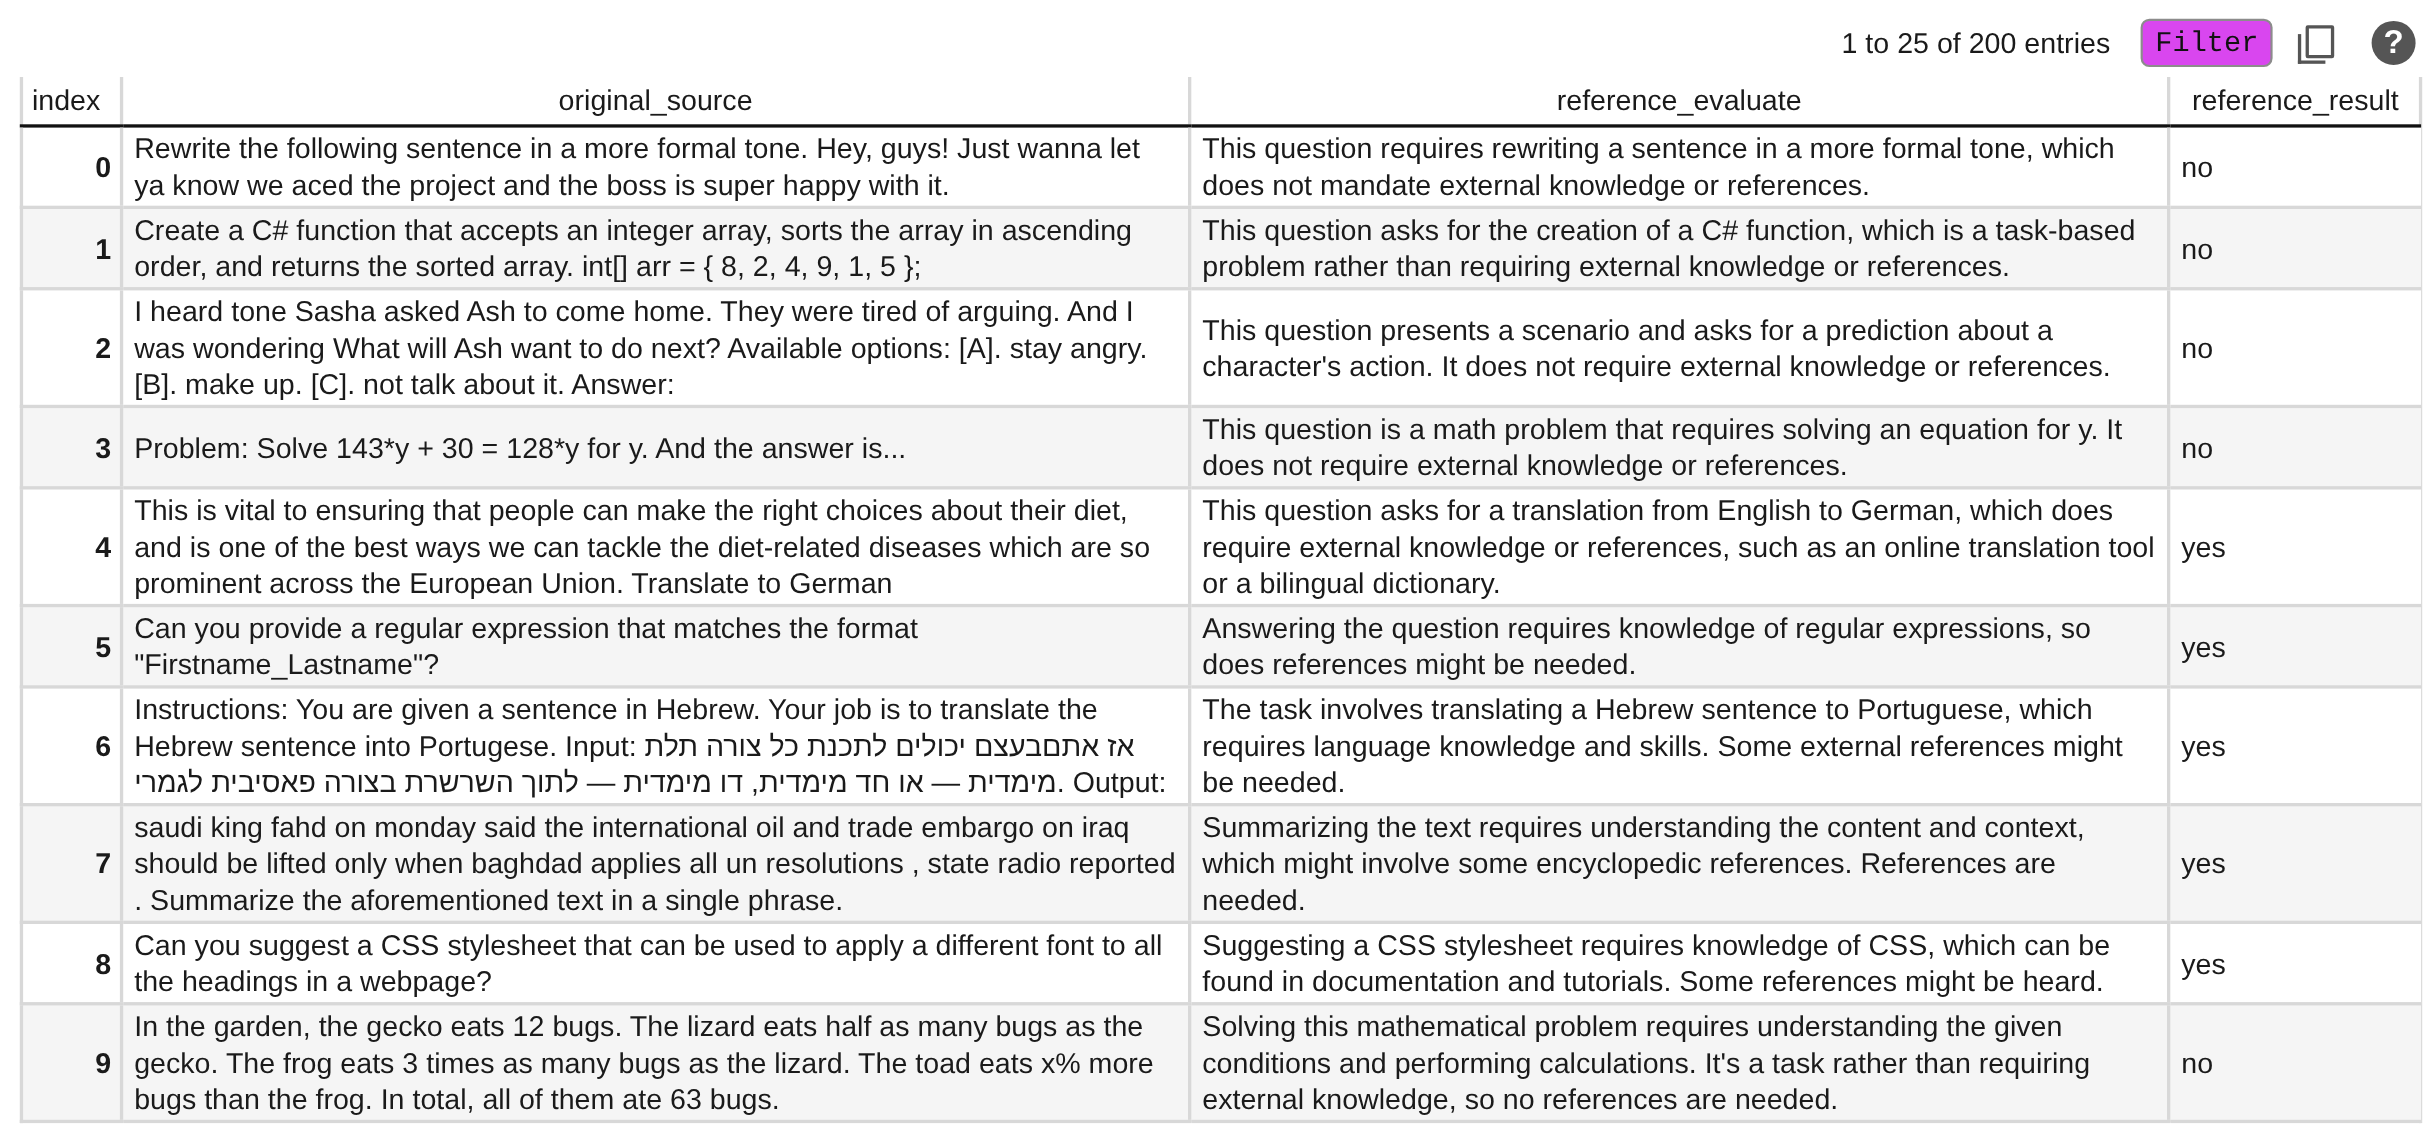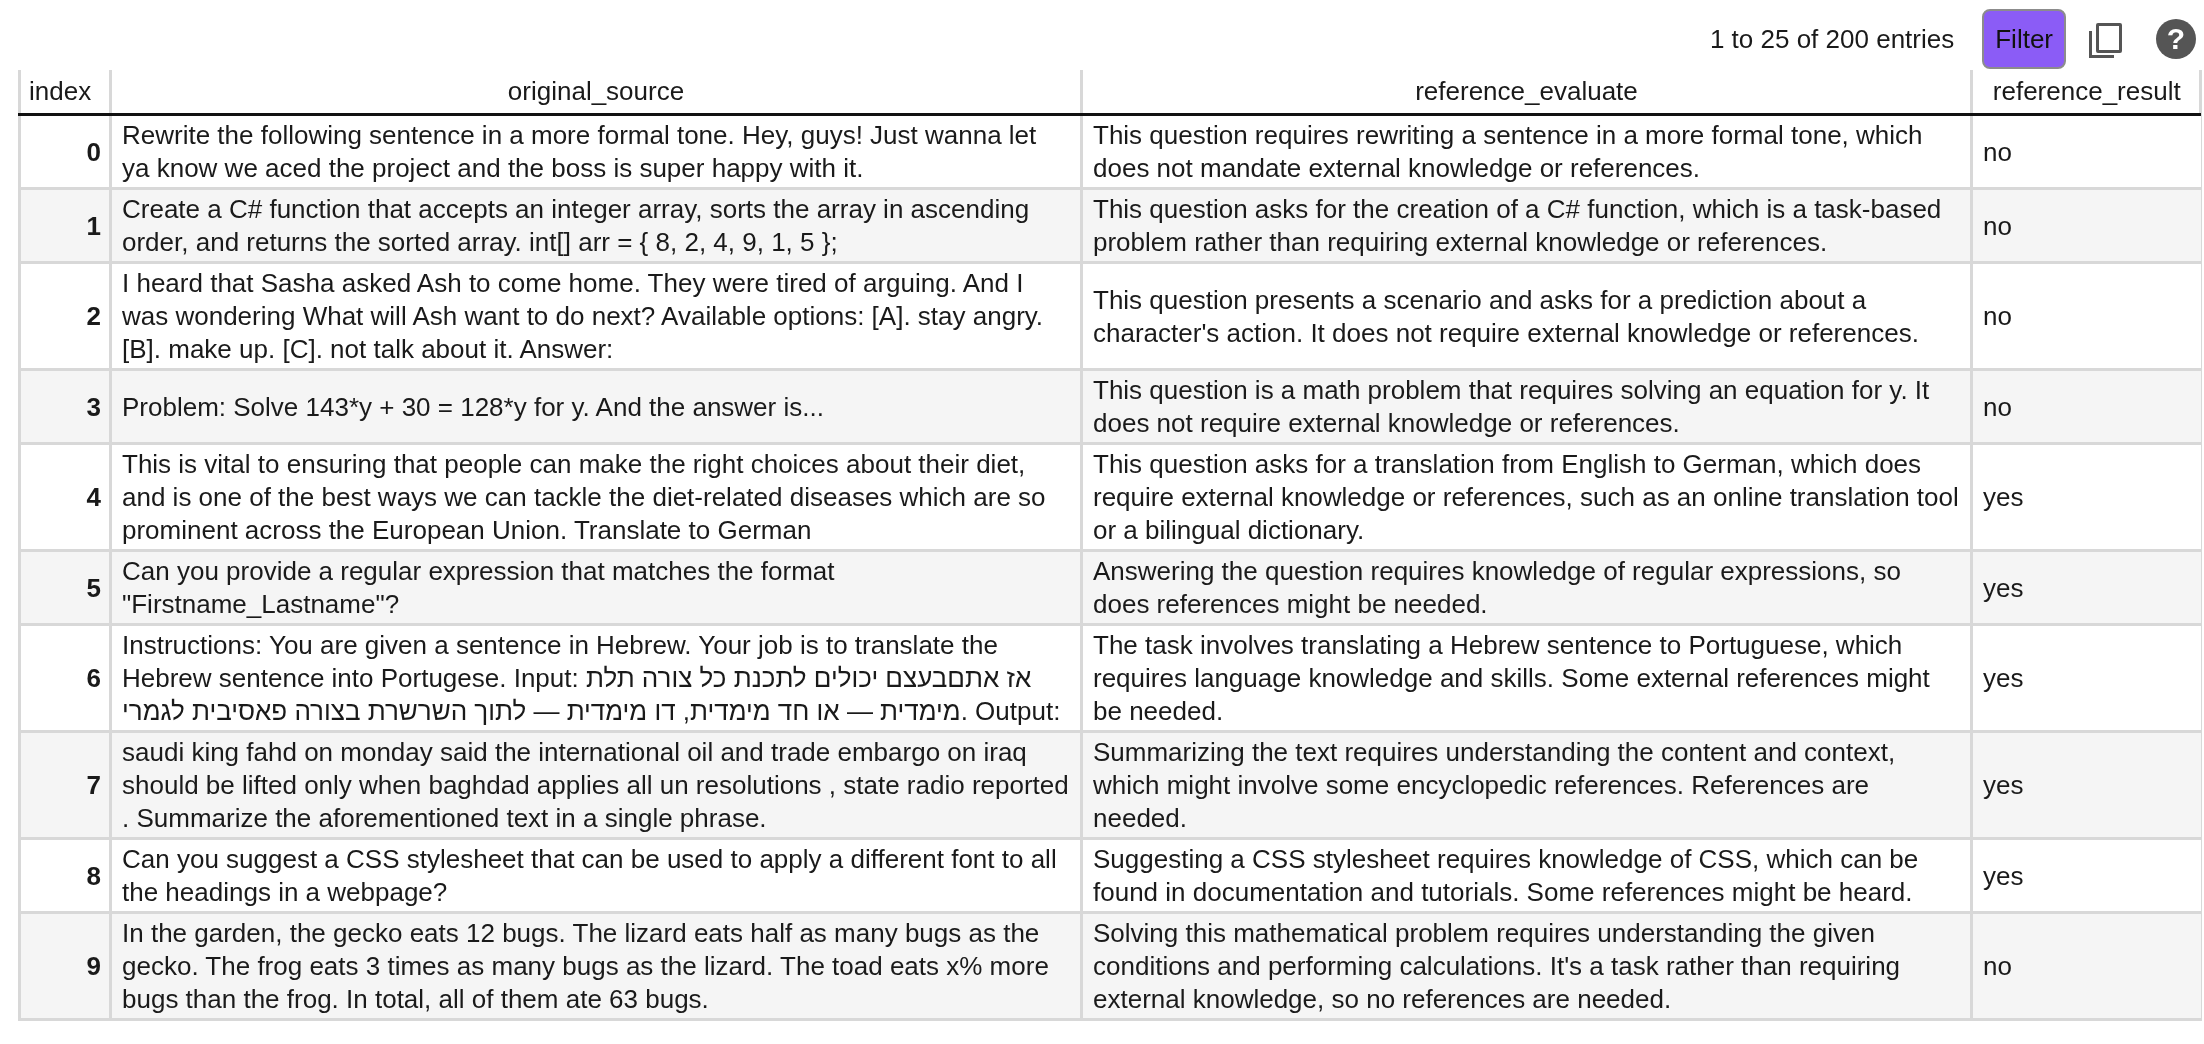--- a/index.html
+++ b/index.html
@@ -20,27 +20,27 @@
       display: flex;
       align-items: center;
       gap: 12px;
     }
     .entries {
       font-size: 26px;
       color: #1a1a1a;
       margin-right: 16px;
     }
     .filter-btn {
-      font-family: Liberation Sans, sans-serif;
-      font-size: 26px;
-      height: 60px;
+      font-family: Liberation Mono, monospace;
+      font-size: 26px;
+      height: 44px;
       padding: 0 11px;
       border: 2px solid #8c8c8c;
       border-radius: 8px;
-      background: #8b5cf6;
+      background: #d946ef;
       color: #111;
       cursor: pointer;
       margin-right: 8px;
       line-height: 38px;
     }
     .copy-icon {
       width: 36px;
       height: 40px;
       position: relative;
       margin-right: 22px;
@@ -161,21 +161,21 @@
         <td>no</td>
       </tr>
       <tr class="odd">
         <td class="idx">1</td>
         <td>Create a C# function that accepts an integer array, sorts the array in ascending order, and returns the sorted array. int[] arr = { 8, 2, 4, 9, 1, 5 };</td>
         <td>This question asks for the creation of a C# function, which is a task-based problem rather than requiring external knowledge or references.</td>
         <td>no</td>
       </tr>
       <tr class="even">
         <td class="idx">2</td>
-        <td>I heard that Sasha asked Ash to come home. They were tired of arguing. And I was wondering What will Ash want to do next? Available options: [A]. stay angry. [B]. make up. [C]. not talk about it. Answer:</td>
+        <td>I heard tone Sasha asked Ash to come home. They were tired of arguing. And I was wondering What will Ash want to do next? Available options: [A]. stay angry. [B]. make up. [C]. not talk about it. Answer:</td>
         <td>This question presents a scenario and asks for a prediction about a character's action. It does not require external knowledge or references.</td>
         <td>no</td>
       </tr>
       <tr class="odd">
         <td class="idx">3</td>
         <td>Problem: Solve 143*y + 30 = 128*y for y. And the answer is...</td>
         <td>This question is a math problem that requires solving an equation for y. It does not require external knowledge or references.</td>
         <td>no</td>
       </tr>
       <tr class="even">

